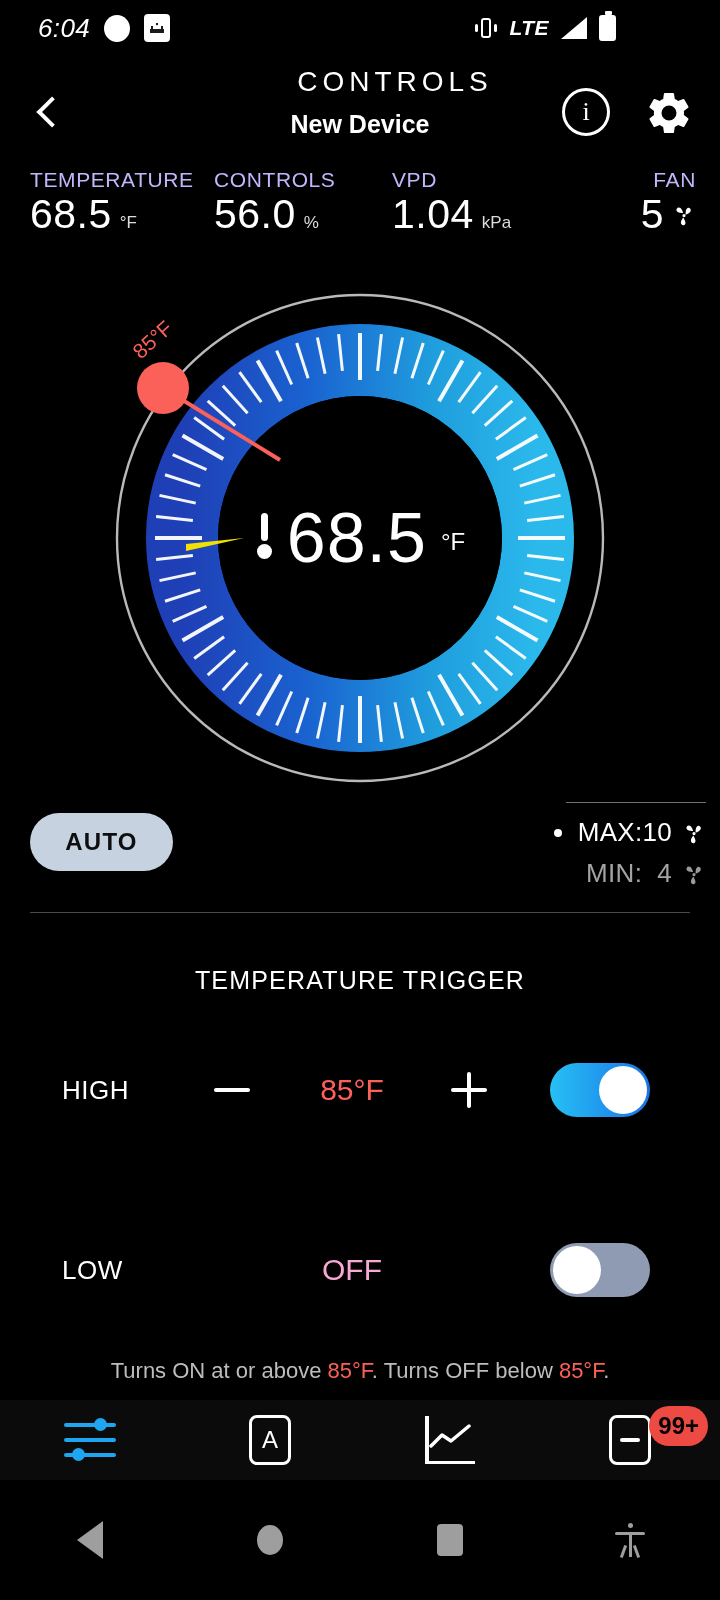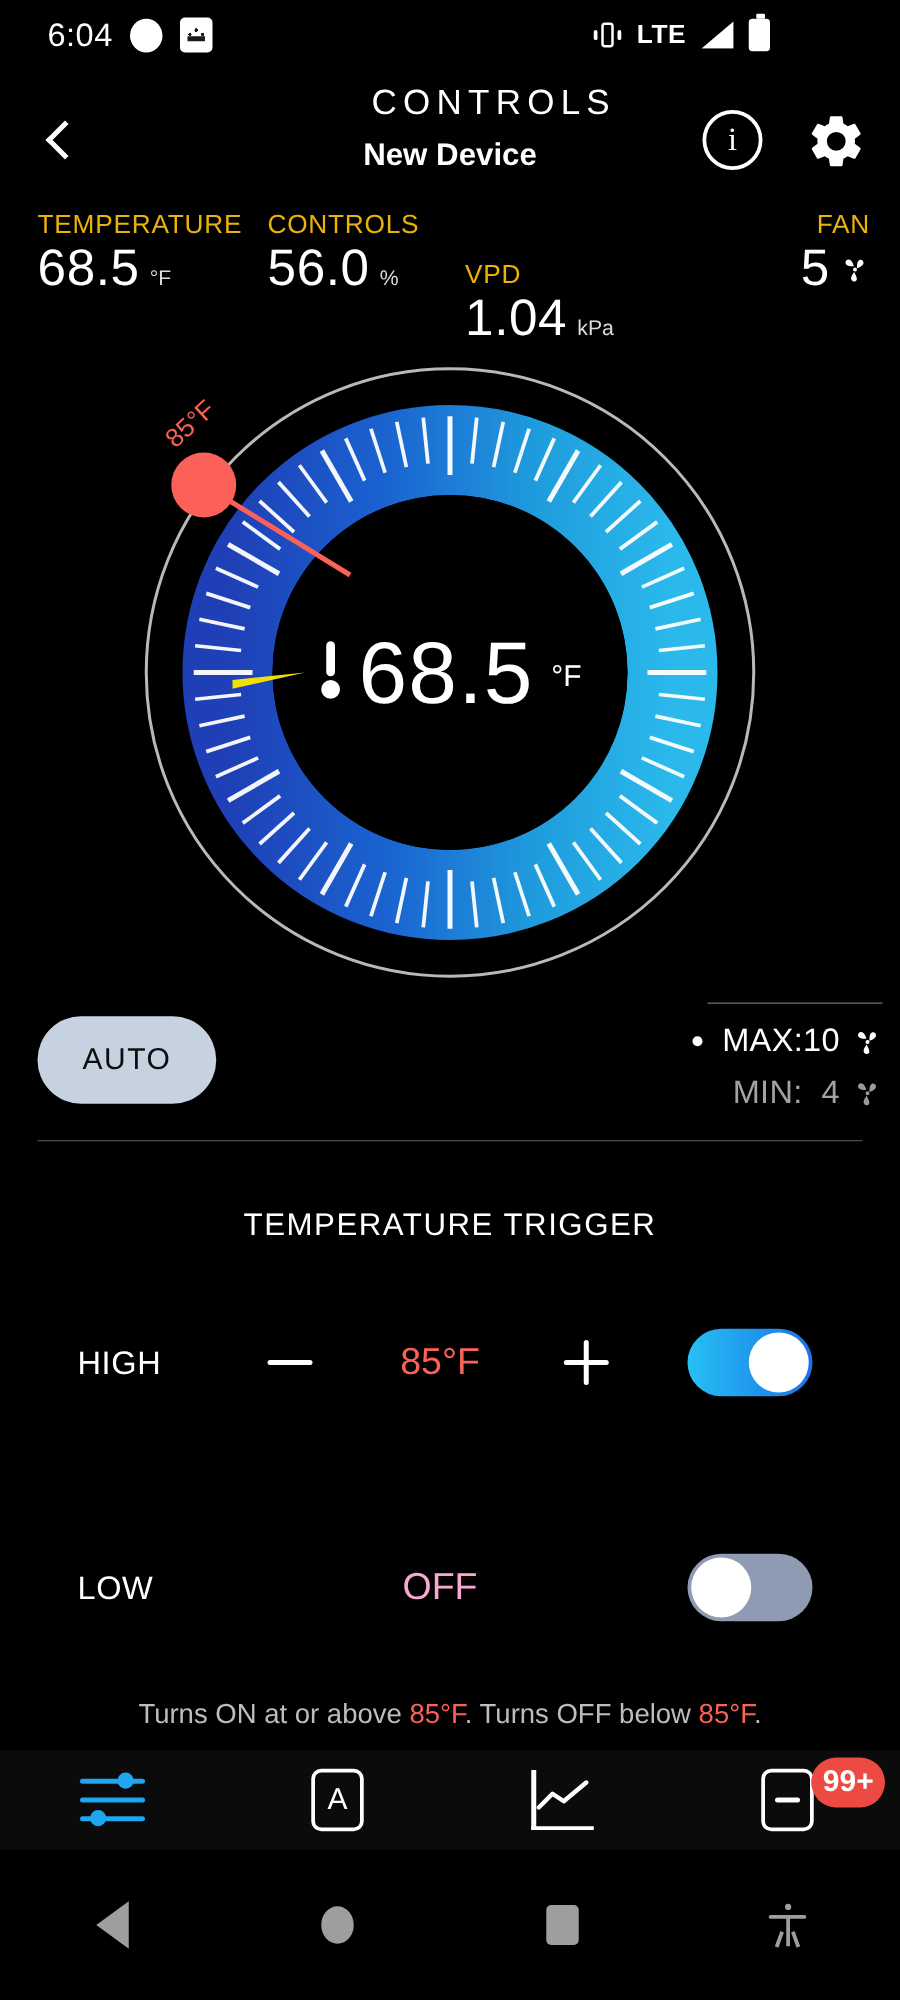--- a/index.html
+++ b/index.html
@@ -5,21 +5,21 @@
   * { margin:0; padding:0; box-sizing:border-box; }
   html,body{
     width:720px; height:1600px; background:#000; overflow:hidden;
     font-family:"Liberation Sans", sans-serif; -webkit-font-smoothing:antialiased;
   }
   .screen{ position:relative; width:720px; height:1600px; background:#000; }
 
   
   .statusbar{
     position:absolute; top:0; left:0; width:644px; height:56px;
-    display:flex; align-items:center; color:#fff;
+    display:flex; align-items:center; color:#fff;font-style:italic;
   }
   .sb-left{ display:flex; align-items:center; gap:14px; padding-left:38px; }
   .sb-time{ font-size:26px; font-weight:500; letter-spacing:.4px; }
   .sb-dot{ width:26px; height:27px; border-radius:50%; background:#fff; }
   .sb-app{ width:26px; height:28px; border-radius:4px; background:#fff; position:relative; }
   .sb-app::after{
     content:""; position:absolute; left:4px; top:5px; width:18px; height:17px;
     background:
       radial-gradient(circle at 50% 30%, #1b1b1b 0 1.4px, transparent 1.5px),
       radial-gradient(circle at 22% 50%, #1b1b1b 0 1.2px, transparent 1.3px),
@@ -67,27 +67,27 @@
     position:absolute; right:26px; top:32px; width:50px; height:50px; cursor:pointer;
   }
   .hdr-gear svg{ width:50px; height:50px; display:block; }
 
   
   .metrics{
     position:absolute; top:168px; left:0; width:720px; height:92px;
     color:#fff;
   }
   .metric{ position:absolute; }
-  .metric .lbl{ color:#eab308; font-size:21px; letter-spacing:.6px; }
+  .metric .lbl{ color:#c4b5fd; font-size:21px; letter-spacing:.6px; }
   .metric .valrow{ display:flex; align-items:baseline; gap:8px; margin-top:2px; }
   .metric .val{ font-size:41px; font-weight:300; letter-spacing:.5px; line-height:1; }
   .metric .unit{ font-size:17px; color:#dcdcdc; }
   .m-temp{ left:30px; }
   .m-hum{ left:214px; }
-  .m-vpd{ left:372px;margin-top:40px; }
+  .m-vpd{ left:392px; }
   .m-fan{ right:24px; text-align:right; }
   .m-fan .lbl{ display:block; text-align:right; }
   .m-fan .valrow{ justify-content:flex-end; align-items:center; }
   .fanblade{ width:24px; height:24px; }
 
   
   .dial{ position:absolute; left:98px; top:288px; width:524px; height:500px; }
   .dial svg{ width:524px; height:500px; display:block; overflow:visible; }
   .dial-center{
     position:absolute; left:0; top:0; width:524px; height:500px;
@@ -99,24 +99,24 @@
   .dial-thermo .bulb{ position:absolute; left:2px; bottom:0; width:15px; height:15px; background:#fff; border-radius:50%; }
   .dial-val{ color:#fff; font-size:70px; font-weight:300; letter-spacing:1px; line-height:1; }
   .dial-unit{ color:#fff; font-size:24px; align-self:center; margin-top:8px; }
   .knob-label{
     position:absolute; color:#fb6159; font-size:21px; white-space:nowrap;
     transform-origin:left center;
   }
 
   
   .auto-btn{
-    position:absolute; left:30px; top:813px; width:143px; height:70px;
+    position:absolute; left:30px; top:813px; width:143px; height:58px;
     background:#c6d2e0; border-radius:35px;
     display:flex; align-items:center; justify-content:center;
-    color:#0e0e0e; font-size:24px; font-weight:normal; letter-spacing:1.2px; cursor:pointer;
+    color:#0e0e0e; font-size:24px; font-weight:bold; letter-spacing:1.2px; cursor:pointer;
   }
   .maxmin{ position:absolute; right:14px; top:802px; width:280px; text-align:right; }
   .maxmin .rule{ height:1px; background:#6f6f6f; margin:0 0 14px auto; width:140px; }
   .mm-row{ display:flex; align-items:center; justify-content:flex-end; gap:10px; margin-bottom:10px; font-size:26px; }
   .mm-row.max{ color:#fff; }
   .mm-row.min{ color:#a3a3a3;align-items:center; }
   .mm-bullet{ width:8px; height:8px; border-radius:50%; background:#fff; margin-right:6px; }
   .mm-text{ letter-spacing:.3px; white-space:pre; }
   .divider{
     position:absolute; left:30px; top:912px; width:660px; height:1px; background:#4a4a4a;
@@ -178,21 +178,21 @@
   }
   .ic-chart{ width:50px; height:48px; position:relative; }
   .ic-chart .ax{ position:absolute; background:#fff; }
   .ic-chart .ay{ left:0; top:0; width:3.5px; height:48px; }
   .ic-chart .axx{ left:0; bottom:0; width:50px; height:3.5px; }
   .ic-chart svg{ position:absolute; left:4px; top:8px; }
   .ic-note{ width:42px; height:50px; border:3px solid #fff; border-radius:8px; position:relative; }
   .ic-note::after{ content:""; position:absolute; left:8px; top:20px; width:20px; height:3.5px; background:#fff; border-radius:2px; }
   .badge{
     position:absolute; top:6px; right:12px; min-width:56px; height:40px; padding:0 9px;
-    background:#ed4a43; border-radius:20px; color:#ffffff; font-size:24px; font-weight:bold;
+    background:#ed4a43; border-radius:20px; color:#000000; font-size:24px; font-weight:bold;
     display:flex; align-items:center; justify-content:center;
   }
 
   
   .navbar{
     position:absolute; left:0; bottom:0; width:720px; height:120px; background:#000;
     display:flex; align-items:center;
   }
   .nav-btn{ flex:1; display:flex; align-items:center; justify-content:center; height:120px; cursor:pointer; }
   .nav-back{ width:0; height:0; border-top:19px solid transparent; border-bottom:19px solid transparent; border-right:26px solid #9e9e9e; }

